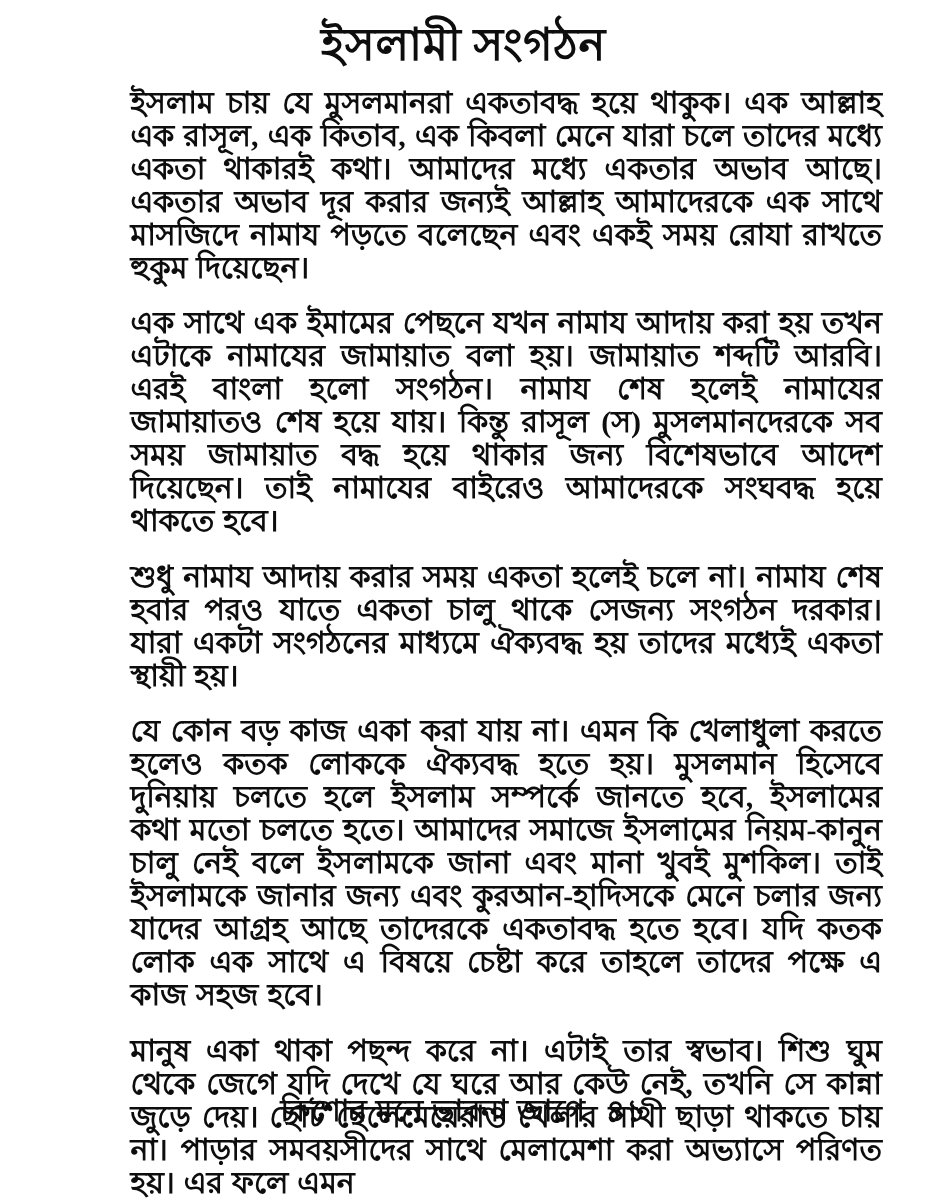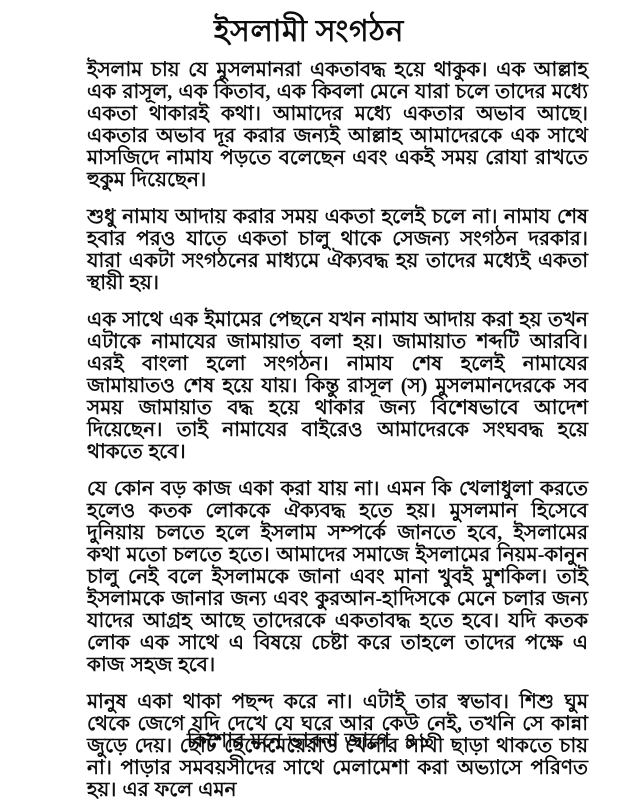--- a/index.html
+++ b/index.html
@@ -62,22 +62,22 @@
 </style>
 </head>
 <body>
 
 <div class="page">
 
   <h1 class="page-title">ইসলামী সংগঠন</h1>
 
   <div class="page-body">
     <p>ইসলাম চায় যে মুসলমানরা একতাবদ্ধ হয়ে থাকুক। এক আল্লাহ এক রাসূল, এক কিতাব, এক কিবলা মেনে যারা চলে তাদের মধ্যে একতা থাকারই কথা। আমাদের মধ্যে একতার অভাব আছে। একতার অভাব দূর করার জন্যই আল্লাহ আমাদেরকে এক সাথে মাসজিদে নামায পড়তে বলেছেন এবং একই সময় রোযা রাখতে হুকুম দিয়েছেন।</p>
+    <p>এক সাথে এক ইমামের পেছনে যখন নামায আদায় করা হয় তখন এটাকে নামাযের জামায়াত বলা হয়। জামায়াত শব্দটি আরবি। এরই বাংলা হলো সংগঠন। নামায শেষ হলেই নামাযের জামায়াতও শেষ হয়ে যায়। কিন্তু রাসূল (স) মুসলমানদেরকে সব সময় জামায়াত বদ্ধ হয়ে থাকার জন্য বিশেষভাবে আদেশ দিয়েছেন। তাই নামাযের বাইরেও আমাদেরকে সংঘবদ্ধ হয়ে থাকতে হবে।</p>
     <p>শুধু নামায আদায় করার সময় একতা হলেই চলে না। নামায শেষ হবার পরও যাতে একতা চালু থাকে সেজন্য সংগঠন দরকার। যারা একটা সংগঠনের মাধ্যমে ঐক্যবদ্ধ হয় তাদের মধ্যেই একতা স্থায়ী হয়।</p>
-    <p>এক সাথে এক ইমামের পেছনে যখন নামায আদায় করা হয় তখন এটাকে নামাযের জামায়াত বলা হয়। জামায়াত শব্দটি আরবি। এরই বাংলা হলো সংগঠন। নামায শেষ হলেই নামাযের জামায়াতও শেষ হয়ে যায়। কিন্তু রাসূল (স) মুসলমানদেরকে সব সময় জামায়াত বদ্ধ হয়ে থাকার জন্য বিশেষভাবে আদেশ দিয়েছেন। তাই নামাযের বাইরেও আমাদেরকে সংঘবদ্ধ হয়ে থাকতে হবে।</p>
     <p>যে কোন বড় কাজ একা করা যায় না। এমন কি খেলাধুলা করতে হলেও কতক লোককে ঐক্যবদ্ধ হতে হয়। মুসলমান হিসেবে দুনিয়ায় চলতে হলে ইসলাম সম্পর্কে জানতে হবে, ইসলামের কথা মতো চলতে হতে। আমাদের সমাজে ইসলামের নিয়ম-কানুন চালু নেই বলে ইসলামকে জানা এবং মানা খুবই মুশকিল। তাই ইসলামকে জানার জন্য এবং কুরআন-হাদিসকে মেনে চলার জন্য যাদের আগ্রহ আছে তাদেরকে একতাবদ্ধ হতে হবে। যদি কতক লোক এক সাথে এ বিষয়ে চেষ্টা করে তাহলে তাদের পক্ষে এ কাজ সহজ হবে।</p>
     <p>মানুষ একা থাকা পছন্দ করে না। এটাই তার স্বভাব। শিশু ঘুম থেকে জেগে যদি দেখে যে ঘরে আর কেউ নেই, তখনি সে কান্না জুড়ে দেয়। ছোট ছেলেমেয়েরাও খেলার সাথী ছাড়া থাকতে চায় না। পাড়ার সমবয়সীদের সাথে মেলামেশা করা অভ্যাসে পরিণত হয়। এর ফলে এমন</p>
   </div>
 
   <div class="page-footer">
     <span class="book-title">কিশোর মনে ভাবনা জাগে</span>
     <span class="page-number">৪১</span>
   </div>
 
 </div>

